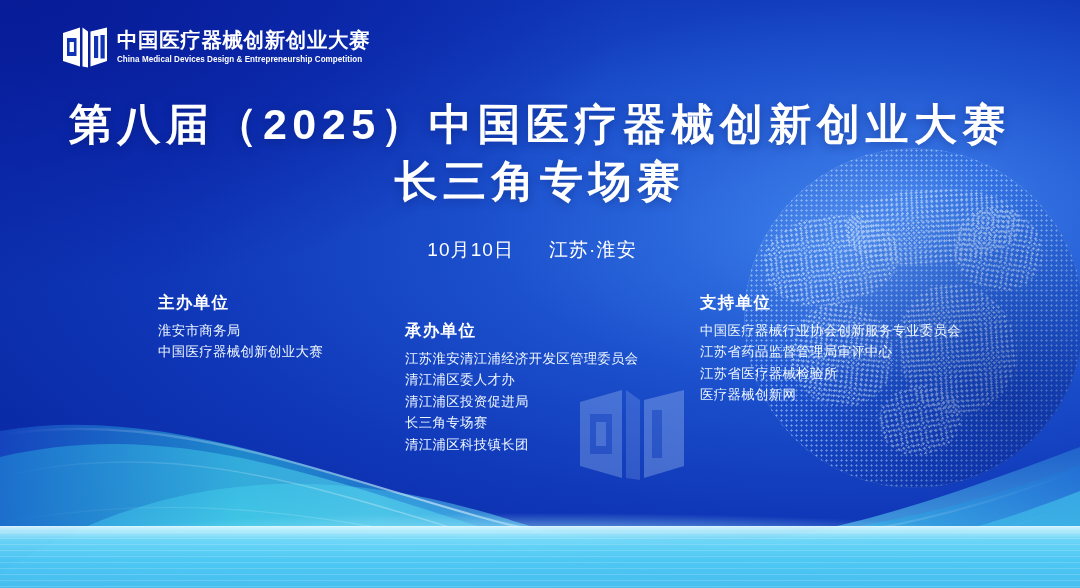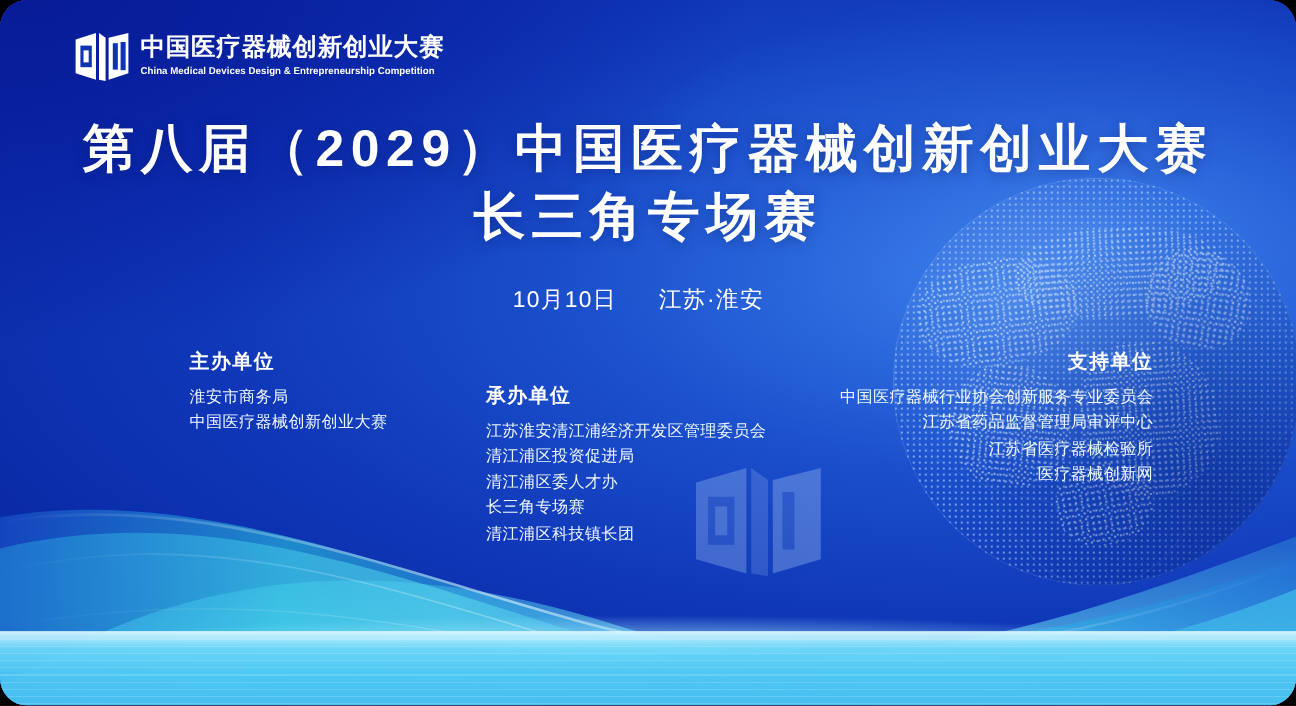--- a/index.html
+++ b/index.html
@@ -6,22 +6,21 @@
     margin: 0;
     padding: 0;
     background: #000;
   }
   #poster {
     position: relative;
     width: 1080px;
     height: 588px;
     overflow: hidden;
     font-family: "Liberation Sans", "DejaVu Sans", sans-serif;
-    background: #ef4444;
-    border-radius: 23px;
+    background: #404040;
   }
 
   
   .bg-base {
     position: absolute; inset: 0;
     background:
       radial-gradient(120% 90% at 78% 42%, #2f6fe0 0%, #1b4fcc 28%, #0f37b8 52%, #0a2aa6 74%, #0a26a0 100%),
       linear-gradient(180deg, #0a27a4 0%, #0d34b4 40%, #1552c9 70%, #2a86d8 100%);
   }
   .bg-topleft-dark {
@@ -163,21 +162,21 @@
     white-space: nowrap;
   }
   .subtitle .gap { display: inline-block; width: 22px; }
 
   .orgs {
     position: absolute; left: 0; top: 294px; width: 864px; height: 160px;
   }
   .org-col { position: absolute; top: 0; }
   .org-col.c0 { left: 158px; }
   .org-col.c1 { left: 405px; margin-top: 28px; }
-  .org-col.c2 { left: 700px; text-align: right; }
+  .org-col.c2 { left: 700px; }
 
   .org-head {
     color: #ffffff;
     font-size: 16.5px;
     font-weight: 700;
     letter-spacing: 1.3px;
     line-height: 1.0;
     margin-bottom: 9px;
     white-space: nowrap;
   }
@@ -293,43 +292,43 @@
           </g>
         </svg>
       </span>
       <span class="brand-text">
         <span class="brand-cn">中国医疗器械创新创业大赛</span>
         <span class="brand-en">China Medical Devices Design &amp; Entrepreneurship Competition</span>
       </span>
     </div>
 
     <div class="title-block">
-      <div class="title-line">第八届（2029）中国医疗器械创新创业大赛</div>
+      <div class="title-line">第八届（2025）中国医疗器械创新创业大赛</div>
       <div class="title-line">长三角专场赛</div>
     </div>
 
     <div class="subtitle">
       <span>10月10日</span>
       <span class="gap"></span>
       <span>江苏·淮安</span>
     </div>
 
     <div class="orgs">
 
       <div class="org-col c0">
         <div class="org-head">主办单位</div>
         <div class="org-item">淮安市商务局</div>
         <div class="org-item">中国医疗器械创新创业大赛</div>
       </div>
 
       <div class="org-col c1">
         <div class="org-head">承办单位</div>
         <div class="org-item">江苏淮安清江浦经济开发区管理委员会</div>
+        <div class="org-item">清江浦区委人才办</div>
         <div class="org-item">清江浦区投资促进局</div>
-        <div class="org-item">清江浦区委人才办</div>
         <div class="org-item">长三角专场赛</div>
         <div class="org-item">清江浦区科技镇长团</div>
       </div>
 
       <div class="org-col c2">
         <div class="org-head">支持单位</div>
         <div class="org-item">中国医疗器械行业协会创新服务专业委员会</div>
         <div class="org-item">江苏省药品监督管理局审评中心</div>
         <div class="org-item">江苏省医疗器械检验所</div>
         <div class="org-item">医疗器械创新网</div>

